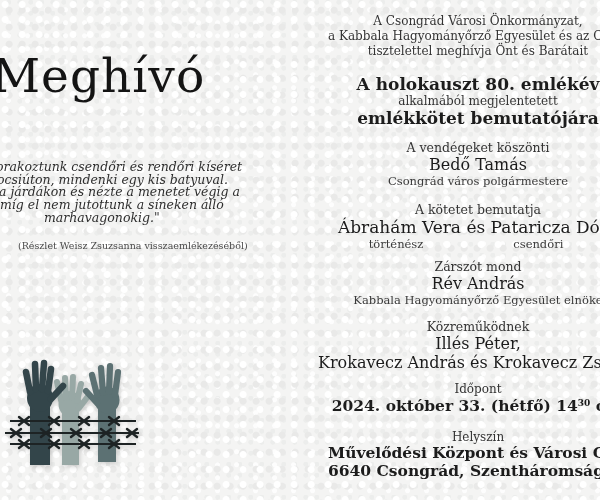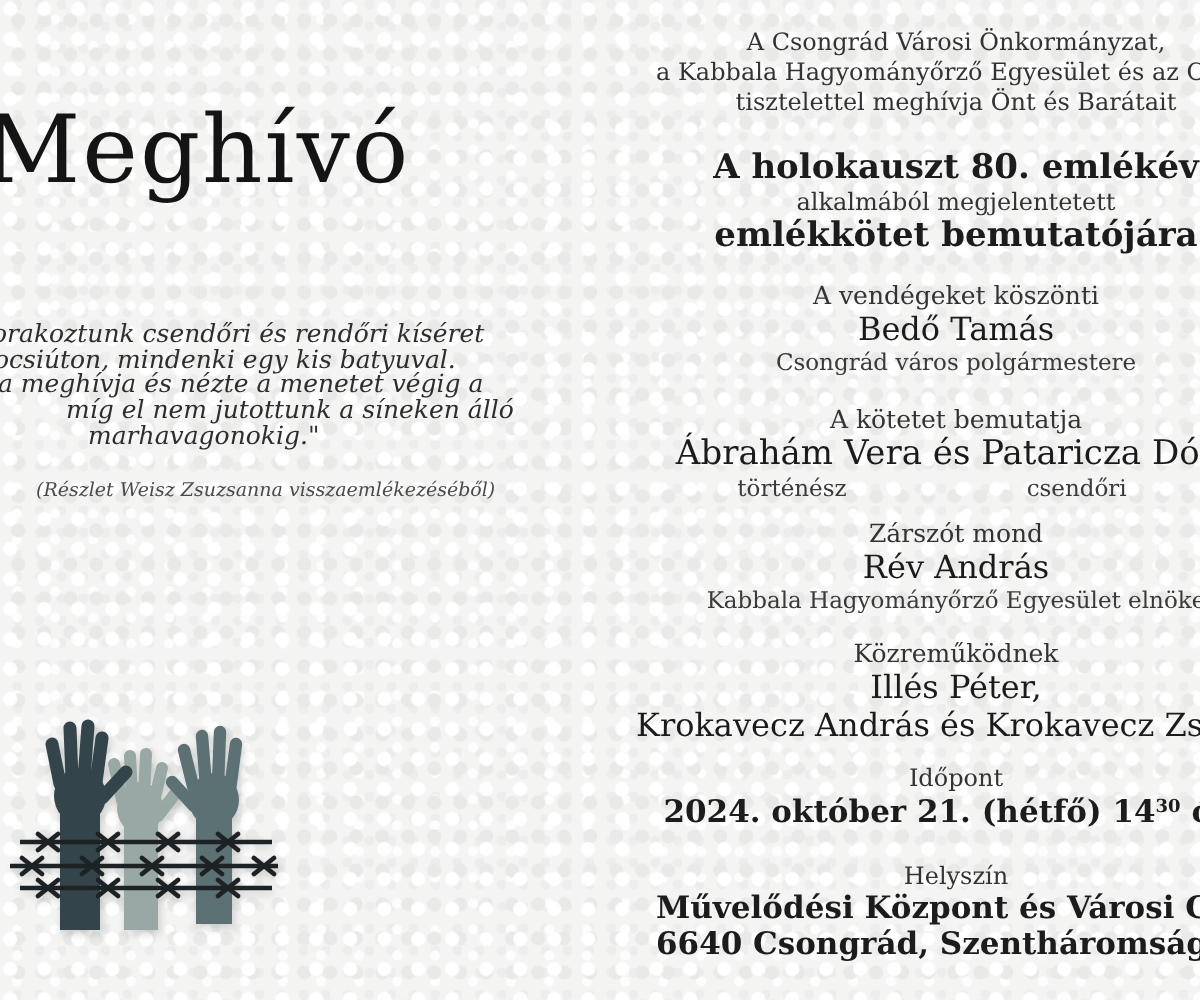--- a/index.html
+++ b/index.html
@@ -29,25 +29,25 @@
   }
 
   
   .q-line {
     font-style: italic; font-size: 12.5px; line-height: 12.6px;
     color: #2e2e2e; white-space: nowrap;
   }
   .q1 { left: -4px; top: 161px; }
   .q2 { left: -3px; top: 174px; }
   .q3 { left: -1px; top: 186px; }
-  .q4 { left: 0px;  top: 199px; margin-left: 33px; }
+  .q4 { left: 0px;  top: 199px; }
   .q5 { left: 44px; top: 212px; }
   .q-credit {
     left: 18px; top: 240px; width: 205px;
-    text-align: center; font-style: italic;
+    text-align: center; 
     font-size: 9.5px; color: #4a4a4a; white-space: nowrap;
   }
 
   
   .right-col {
     left: 328px; top: 14px; width: 300px;
     text-align: center;
   }
   .right-col p { margin: 0; white-space: nowrap; }
   .s-intro   { font-size: 12px;   line-height: 15px; color: #333; }
@@ -84,21 +84,21 @@
 </head>
 <body>
 
 <div>
 
   <h1 class="abs title">Meghívó</h1>
 
   <div>
     <div class="abs q-line q1">orakoztunk csendőri és rendőri kíséret</div>
     <div class="abs q-line q2">ocsiúton, mindenki egy kis batyuval.</div>
-    <div class="abs q-line q3">a meghívja és nézte a menetet végig a</div>
+    <div class="abs q-line q3">a járdákon és nézte a menetet végig a</div>
     <div class="abs q-line q4">míg el nem jutottunk a síneken álló</div>
     <div class="abs q-line q5">marhavagonokig."</div>
     <div class="abs q-credit">(Részlet Weisz Zsuzsanna visszaemlékezéséből)</div>
   </div>
 
   <svg class="abs illu" width="136" height="112" viewBox="0 0 136 112">
     <defs>
       <g id="barb" stroke-linecap="round" stroke-width="2.4">
         <line x1="-5" y1="-4" x2="5" y2="4"></line>
         <line x1="-5" y1="4" x2="5" y2="-4"></line>
@@ -183,20 +183,20 @@
 
     <p class="s-label mt8">Zárszót mond</p>
     <p class="s-name">Rév András</p>
     <p class="s-role">Kabbala Hagyományőrző Egyesület elnöke</p>
 
     <p class="s-label mt12">Közreműködnek</p>
     <p class="s-name">Illés Péter,</p>
     <p class="s-name"><span class="shift-left">Krokavecz András és Krokavecz Zsombor B</span></p>
 
     <p class="s-mid mt10">Időpont</p>
-    <p class="s-strong"><span>2024. október 21. (hétfő) 14</span><span class="sup">30</span><span> óra</span></p>
+    <p class="s-strong"><span>2024. október 33. (hétfő) 14</span><span class="sup">30</span><span> óra</span></p>
 
     <p class="s-mid mt12">Helyszín</p>
     <p class="s-strong2">Művelődési Központ és Városi Galéria</p>
     <p class="s-strong2">6640 Csongrád, Szentháromság tér 8.</p>
   </div>
 
 </div>
 
 </body></html>

